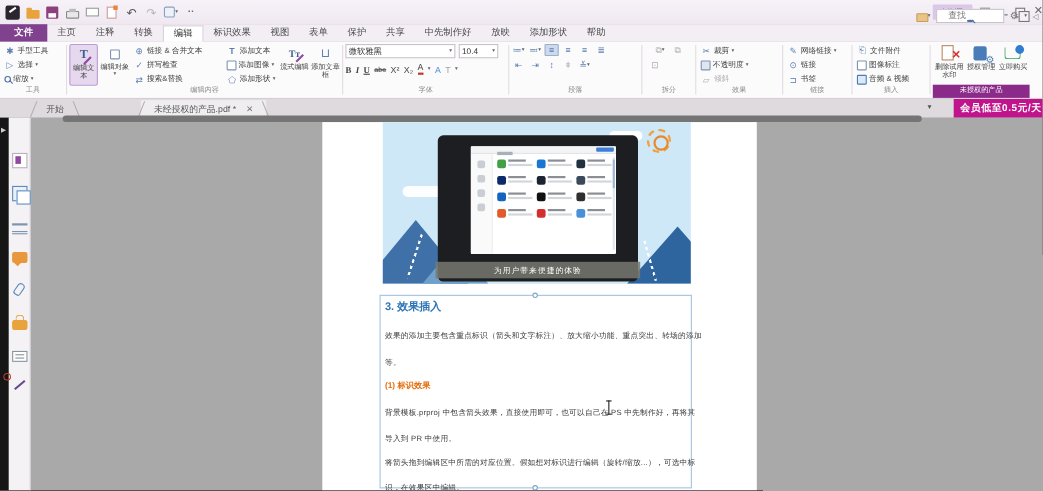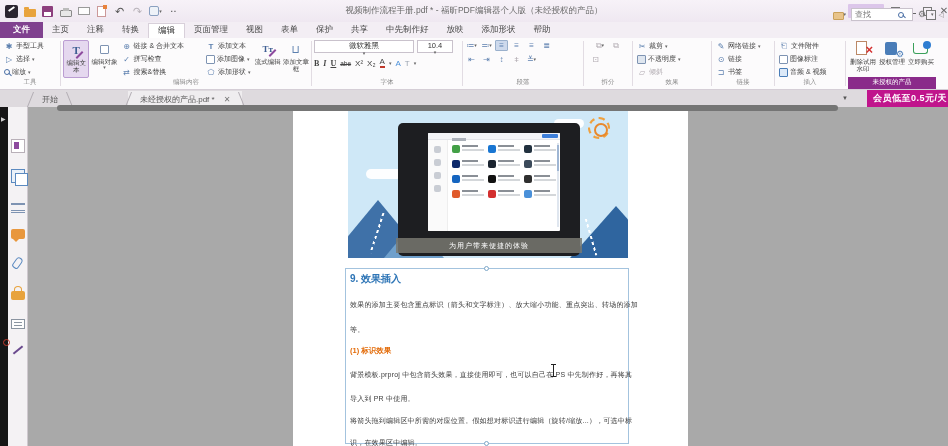--- a/index.html
+++ b/index.html
@@ -41,21 +41,21 @@
   .restore-g:before { content:""; position:absolute; left:2px; top:2px; width:8px; height:8px; border:1px solid #777; background:#f5f0f6; }
   .close-g { width:10px; height:10px; font-size:10px; color:#666; line-height:10px; text-align:center; margin-right:-5px; }
 
   
   .menubar { position:absolute; top:22px; left:0; width:948px; height:16px; background:#f3eef4;
     display:flex; align-items:flex-end; font-size:8.5px; color:#4a4a4a; }
   .file-tab { background:#80418f; color:#fff; padding:2px 13px 3px; height:16px; display:flex; align-items:center; font-weight:bold; }
   .mtab { padding:2px 9px 3px; height:15px; display:flex; align-items:center; }
   .mtab.active { background:#fff; border:1px solid #d8d0da; border-bottom:none; color:#333; }
   .menubar-right { position:absolute; right:4px; top:-14px; display:flex; align-items:center; gap:5px; }
-  .searchbox { width:62px; height:13px; background:#fff; border:1px solid #c9c2cc; display:flex; align-items:center; }
+  .searchbox { width:62px; height:13px; background:#fff; border:1px solid #c9c2cc; display:flex; align-items:center;flex-direction:column; }
   .searchbox input { border:none; outline:none; width:46px; font-size:8px; padding-left:3px; color:#888;
     font-family:"Liberation Sans","DejaVu Sans",sans-serif; background:transparent; }
   .mag { width:6px; height:6px; border:1.3px solid #4a6fa5; border-radius:50%; position:relative; }
   .mag:after { content:""; position:absolute; width:4px; height:1.3px; background:#4a6fa5; transform:rotate(45deg); right:-3px; bottom:-1px; }
   .gear-g { font-size:9px; color:#777; line-height:1; }
   .collapse-g { font-size:7px; color:#888; }
   .ffind-ic { width:11px; height:8px; background:#e8c38a; border:1px solid #c9a05a; border-radius:1px; margin-top:2px; }
 
   
   .ribbon { position:absolute; top:38px; left:0; width:948px; height:52px; background:#fcfbfc;
@@ -68,21 +68,21 @@
   .sitem.dim { color:#b0aab0; }
   .bigbtn { width:28px; display:flex; flex-direction:column; align-items:center; font-size:6.5px;
     color:#444; line-height:1.15; text-align:center; padding-top:2px; }
   .bigbtn .bi { width:16px; height:15px; margin-bottom:1px; display:flex; align-items:center; justify-content:center; position:relative; }
   .bigbtn.hl { background:#e5d8ef; border:1px solid #bb9dd2; border-radius:2px; }
   .mi { width:10px; height:10px; display:inline-flex; align-items:center; justify-content:center; font-size:8px; color:#5b7fae; }
   .box-ic { width:9px; height:9px; border:1px solid #7e93b2; border-radius:1px; background:#fff; }
   .t-ic { color:#3f5f93; font-weight:bold; font-size:11px; font-family:"Liberation Serif",serif; position:relative; }
   .t-ic:after { content:""; position:absolute; right:-4px; bottom:1px; width:9px; height:2px; background:#8d4a9e; transform:rotate(-45deg); }
   .fontdd { display:flex; align-items:center; border:1px solid #c9c2cc; background:#fff; height:13px;
-    font-size:7.5px; color:#333; padding:0 2px; justify-content:space-between;flex-direction:column; }
+    font-size:7.5px; color:#333; padding:0 2px; justify-content:space-between; }
   .stylebar { display:flex; align-items:center; gap:4px; margin-top:5px; font-size:8px; color:#444; }
   .stylebar b { font-family:"Liberation Serif",serif; }
   .fA { border-bottom:2px solid #c0392b; line-height:1; }
   .fA2 { color:#4a90d9; } .fT { color:#9aa4b0; }
   .pbtn { width:13px; height:11px; display:flex; align-items:center; justify-content:center; font-size:8px; color:#5b7fae; }
   .pbtn.hl { background:#cdd9ec; border:1px solid #9ab0cc; border-radius:1px; }
   .ub-row { display:flex; gap:3px; padding:1px 2px; }
   .ubig { width:26px; display:flex; flex-direction:column; align-items:center; font-size:6.5px; line-height:1.15; color:#444; text-align:center; }
   .ubig .bi { width:18px; height:16px; position:relative; margin-bottom:1px; }
   .doc-x { position:absolute; left:2px; top:0; width:11px; height:14px; border:1px solid #b86; background:#fff; }
@@ -193,37 +193,36 @@
       <span class="qicon undo-g">↶</span>
       <span class="qicon redo-g">↷</span>
       <span class="qicon">
           <span class="hand-ic"></span>
           <span class="caret">▾</span>
         </span>
       <span class="qicon">
           <span class="caret">▪ ▪</span>
         </span>
     </div>
-    <div class="tb-title">视频制作流程手册.pdf * - 福昕PDF编辑器个人版（未经授权的产品）</div>
     <div class="tb-right">
       <span class="user-chip">LIUT</span>
       <span class="grid4"></span>
       <span class="min-g"></span>
       <span class="restore-g"></span>
       <span class="close-g">✕</span>
     </div>
   </div>
 
   <div class="menubar">
     <div class="file-tab">文件</div>
     <div class="mtab">主页</div>
     <div class="mtab">注释</div>
     <div class="mtab">转换</div>
     <div class="mtab active">编辑</div>
-    <div class="mtab">页面管理</div>
+    <div class="mtab">标识效果</div>
     <div class="mtab">视图</div>
     <div class="mtab">表单</div>
     <div class="mtab">保护</div>
     <div class="mtab">共享</div>
     <div class="mtab">中先制作好</div>
     <div class="mtab">放映</div>
     <div class="mtab">添加形状</div>
     <div class="mtab">帮助</div>
     <div class="menubar-right">
       <span class="qicon">
@@ -613,21 +612,21 @@
           </div>
         </div>
         <div class="caption-bar">为用户带来便捷的体验</div>
       </div>
 
       <div class="selbox">
         <span class="handle" style="left:50%; top:-3px; margin-left:-3px;"></span>
         <span class="handle" style="left:50%; bottom:-3px; margin-left:-3px;"></span>
       </div>
 
-      <div class="doc-heading">9. 效果插入</div>
+      <div class="doc-heading">3. 效果插入</div>
       <div class="doc-line" style="top:189px">效果的添加主要包含重点标识（箭头和文字标注）、放大缩小功能、重点突出、转场的添加</div>
       <div class="doc-line" style="top:214px">等。</div>
       <div class="doc-sub" style="top:235px">(1) 标识效果</div>
       <div class="doc-line" style="top:259px">背景模板.prproj 中包含箭头效果，直接使用即可，也可以自己在 PS 中先制作好，再将其</div>
       <div class="doc-line" style="top:283px">导入到 PR 中使用。</div>
       <div class="doc-line" style="top:305px">将箭头拖到编辑区中所需的对应位置。假如想对标识进行编辑（旋转/缩放...），可选中标</div>
       <div class="doc-line" style="top:327px">识，在效果区中编辑。</div>
 
       <div class="ibeam"></div>
     </div>

